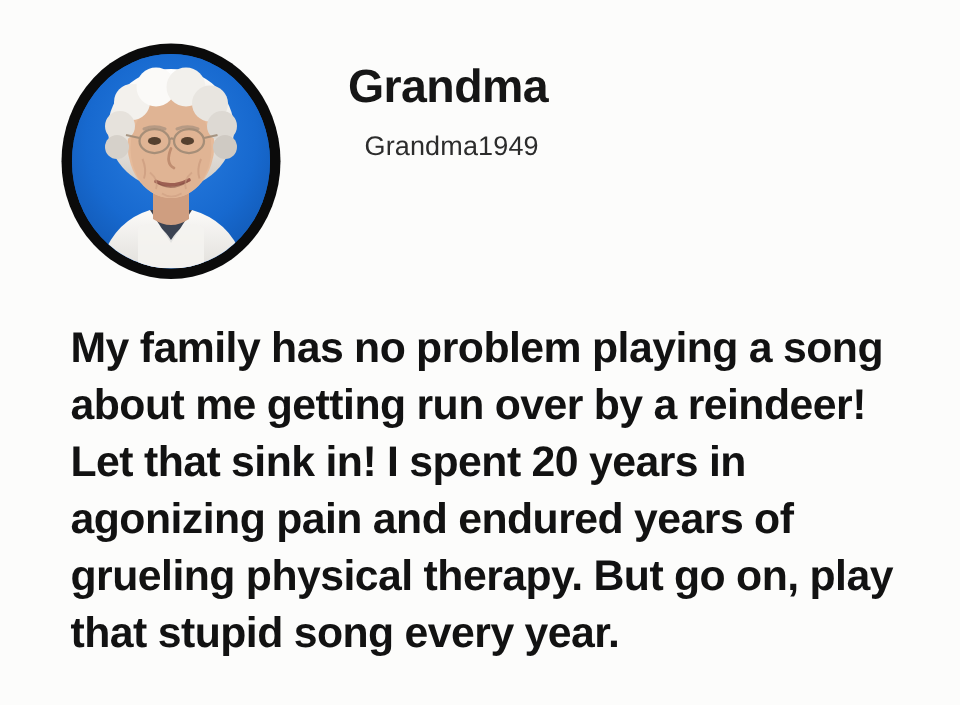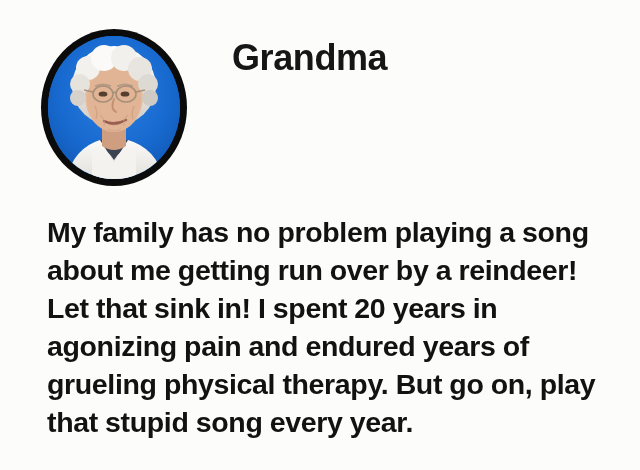--- a/index.html
+++ b/index.html
@@ -63,21 +63,21 @@
   }
 
   #identity-block {
     position: absolute;
     left: 232px;
     top: 40px;
     width: 380px;
   }
 
   #display-name {
-    font-size: 36px;
+    font-size: 31px;
     font-weight: bold;
     color: #161616;
     letter-spacing: -0.4px;
     line-height: 36px;
     margin: 0;
     white-space: nowrap;
   }
 
   #handle {
     font-size: 18px;
@@ -187,20 +187,21 @@
           <path d="M86 70 Q83 77 85 83" stroke="#cb9a7d" stroke-width="1.3" fill="none" opacity="0.7"></path>
           <path d="M52 79 Q58 84 56 90" stroke="#cc9d81" stroke-width="1.2" fill="none" opacity="0.6"></path>
           <path d="M80 79 Q74 84 76 90" stroke="#cc9d81" stroke-width="1.2" fill="none" opacity="0.6"></path>
           <path d="M60 93 Q66 97 73 93" stroke="#c99a7e" stroke-width="1.1" fill="none" opacity="0.5"></path>
         </svg>
       </div>
     </div>
 
     <div id="identity-block">
       <div id="display-name">Grandma</div>
+      <div id="handle">Grandma1949</div>
     </div>
 
   </div>
 
   <div id="post-body">
     <p id="post-text">My family has no problem playing a song about me getting run over by a reindeer! Let that sink in! I spent 20 years in agonizing pain and endured years of grueling physical therapy. But go on, play that stupid song every year.</p>
   </div>
 
 </div>
 

